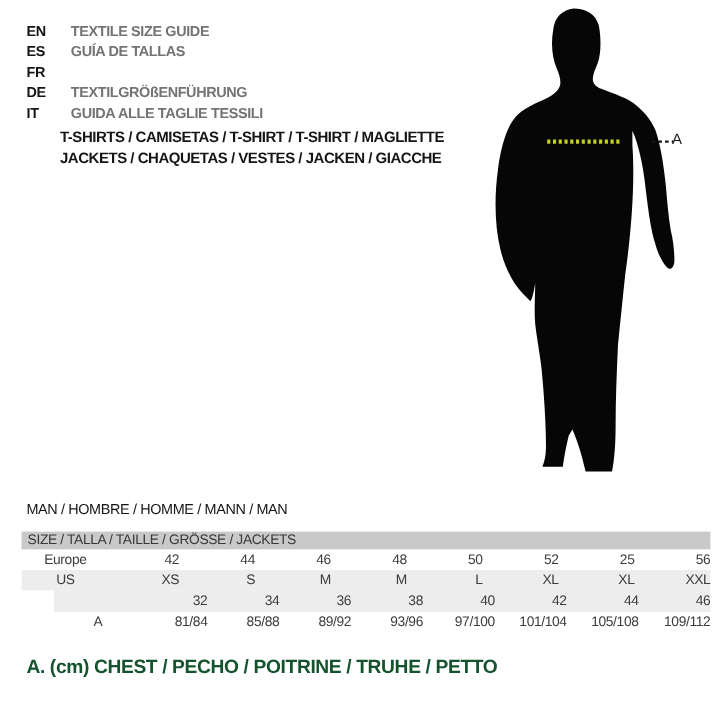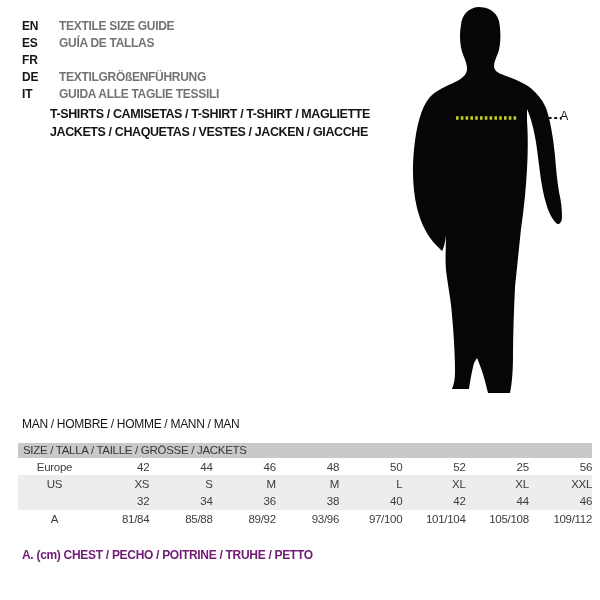--- a/index.html
+++ b/index.html
@@ -100,34 +100,34 @@
     padding-left: 5px;
     color: #383838;
     white-space: nowrap;
   }
   .t-row {
     display: grid;
     grid-template-columns: 68px repeat(8, 1fr);
     align-items: center;
   }
   .t-row.h17 { height: 17px; }
-  .t-row.h18 { height: 18px; }
+  .t-row.h18 { height: 18px; margin-left: 27px; }
   .t-row .row-label { padding-left: 5px; text-align: center; }
   .t-row .cell { text-align: right; }
   .bg-white { background: #ffffff; }
   .bg-band { background: #ededed; }
 
   
   .footnote {
     position: absolute;
     left: 22px;
     top: 548px;
-    font-size: 12px;
-    font-weight: bold;
-    color: #701a75;
+    font-size: 16px;
+    font-weight: bold;
+    color: #14532d;
     letter-spacing: -0.3px;
     white-space: nowrap;
   }
 </style>
 </head>
 <body>
 
 <div class="canvas">
 
   <div class="lang-block">

